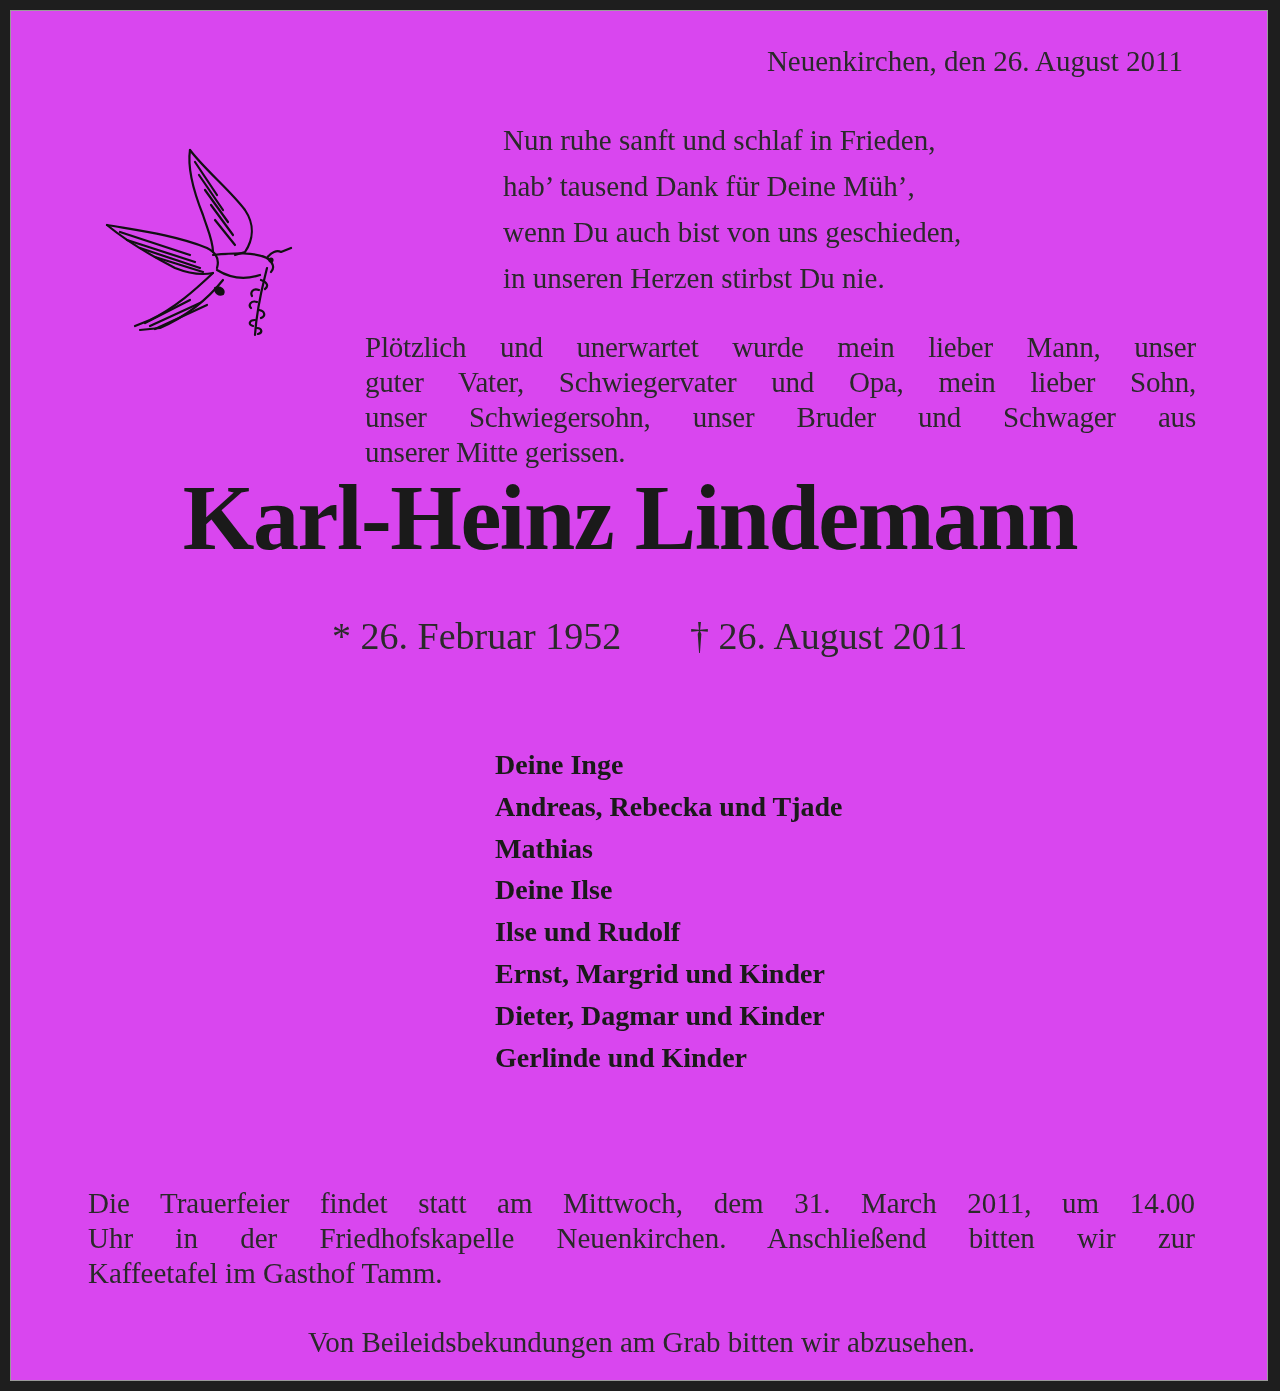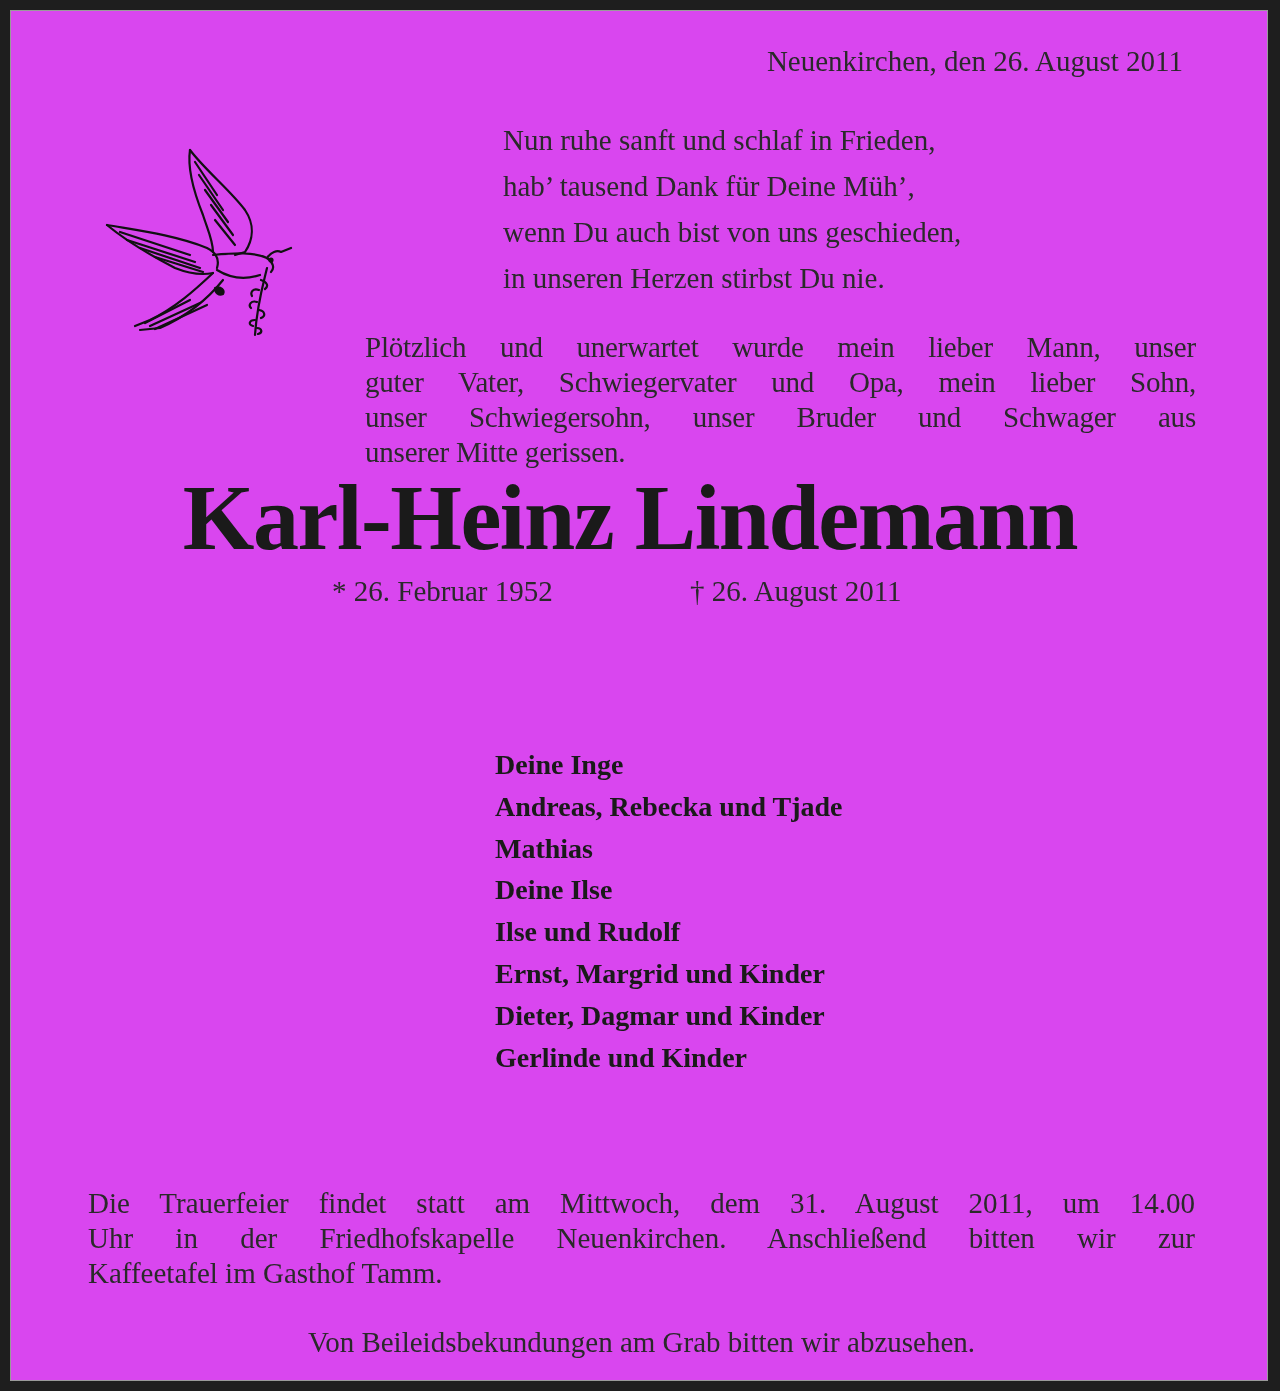--- a/index.html
+++ b/index.html
@@ -48,22 +48,22 @@
     left: 78px; top: 452px; width: 1106px;
     font-size: 94px; line-height: 110px;
     font-weight: bold;
     color: #1a1a1a;
     text-align: center;
     letter-spacing: -1.5px;
     transform: scaleX(0.98);
     transform-origin: left center;
   }
   .life-dates {
-    top: 563px;
-    font-size: 29px; line-height: 36px;
+    top: 608px;
+    font-size: 38px; line-height: 36px;
     color: #2a2a2a;
   }
   .born { left: 322px; }
   .died { left: 680px; }
   .thanks {
     left: 447px; top: 678px;
     font-size: 29px; line-height: 36px;
     color: #2a2a2a;
   }
   .mourners {
@@ -148,20 +148,20 @@
     <div>Andreas, Rebecka und Tjade</div>
     <div>Mathias</div>
     <div>Deine Ilse</div>
     <div>Ilse und Rudolf</div>
     <div>Ernst, Margrid und Kinder</div>
     <div>Dieter, Dagmar und Kinder</div>
     <div>Gerlinde und Kinder</div>
   </div>
 
   <div class="abs funeral">
-    <span class="line">Die Trauerfeier findet statt am Mittwoch, dem 31. August 2011, um 14.00</span>
+    <span class="line">Die Trauerfeier findet statt am Mittwoch, dem 31. March 2011, um 14.00</span>
     <span class="line">Uhr in der Friedhofskapelle Neuenkirchen. Anschließend bitten wir zur</span>
     <span class="line last">Kaffeetafel im Gasthof Tamm.</span>
   </div>
 
   <div class="abs closing">Von Beileidsbekundungen am Grab bitten wir abzusehen.</div>
 
 </div>
 
 </body></html>

